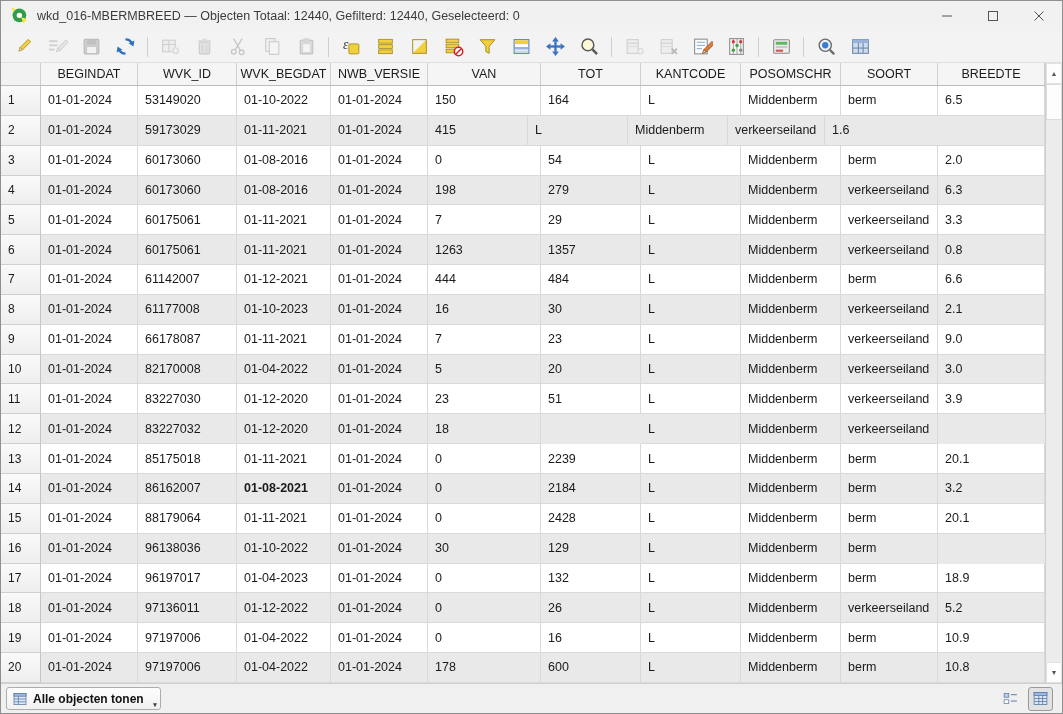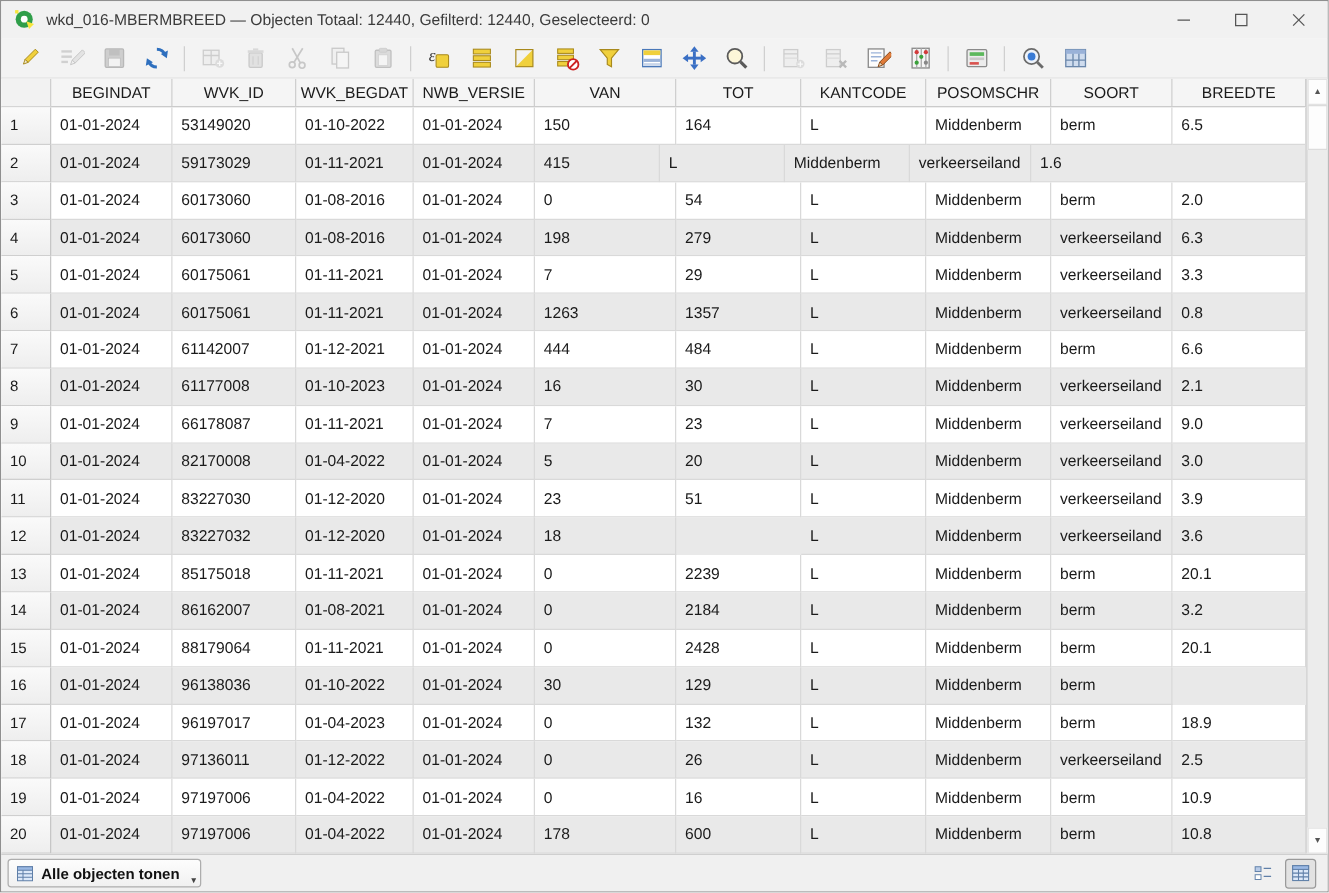--- a/index.html
+++ b/index.html
@@ -556,40 +556,39 @@
             <div class="rownum">12</div>
             <div class="cell" style="flex: 0 0 97px;">01-01-2024</div>
             <div class="cell" style="flex: 0 0 99px;">83227032</div>
             <div class="cell" style="flex: 0 0 94px;">01-12-2020</div>
             <div class="cell" style="flex: 0 0 97px;">01-01-2024</div>
             <div class="cell" style="flex: 0 0 113px;">18</div>
             <div class="cell" style="flex: 0 0 100px; margin-top: 32px;">38</div>
             <div class="cell" style="flex: 0 0 100px;">L</div>
             <div class="cell" style="flex: 0 0 100px;">Middenberm</div>
             <div class="cell" style="flex: 0 0 97px;">verkeerseiland</div>
-            <div class="cell" style="flex: 1 1 auto;">3.6</div>
           </div>
           <div class="trow">
             <div class="rownum">13</div>
             <div class="cell" style="flex: 0 0 97px;">01-01-2024</div>
             <div class="cell" style="flex: 0 0 99px;">85175018</div>
             <div class="cell" style="flex: 0 0 94px;">01-11-2021</div>
             <div class="cell" style="flex: 0 0 97px;">01-01-2024</div>
             <div class="cell" style="flex: 0 0 113px;">0</div>
             <div class="cell" style="flex: 0 0 100px;">2239</div>
             <div class="cell" style="flex: 0 0 100px;">L</div>
             <div class="cell" style="flex: 0 0 100px;">Middenberm</div>
             <div class="cell" style="flex: 0 0 97px;">berm</div>
             <div class="cell" style="flex: 1 1 auto;">20.1</div>
           </div>
           <div class="trow even">
             <div class="rownum">14</div>
             <div class="cell" style="flex: 0 0 97px;">01-01-2024</div>
             <div class="cell" style="flex: 0 0 99px;">86162007</div>
-            <div class="cell" style="flex: 0 0 94px;">01-08-2021</div>
+            <div class="cell" style="flex: 0 0 94px; font-weight: bold;">01-08-2021</div>
             <div class="cell" style="flex: 0 0 97px;">01-01-2024</div>
             <div class="cell" style="flex: 0 0 113px;">0</div>
             <div class="cell" style="flex: 0 0 100px;">2184</div>
             <div class="cell" style="flex: 0 0 100px;">L</div>
             <div class="cell" style="flex: 0 0 100px;">Middenberm</div>
             <div class="cell" style="flex: 0 0 97px;">berm</div>
             <div class="cell" style="flex: 1 1 auto;">3.2</div>
           </div>
           <div class="trow">
             <div class="rownum">15</div>
@@ -633,21 +632,21 @@
             <div class="rownum">18</div>
             <div class="cell" style="flex: 0 0 97px;">01-01-2024</div>
             <div class="cell" style="flex: 0 0 99px;">97136011</div>
             <div class="cell" style="flex: 0 0 94px;">01-12-2022</div>
             <div class="cell" style="flex: 0 0 97px;">01-01-2024</div>
             <div class="cell" style="flex: 0 0 113px;">0</div>
             <div class="cell" style="flex: 0 0 100px;">26</div>
             <div class="cell" style="flex: 0 0 100px;">L</div>
             <div class="cell" style="flex: 0 0 100px;">Middenberm</div>
             <div class="cell" style="flex: 0 0 97px;">verkeerseiland</div>
-            <div class="cell" style="flex: 1 1 auto;">2.5</div>
+            <div class="cell" style="flex: 1 1 auto;">5.2</div>
           </div>
           <div class="trow">
             <div class="rownum">19</div>
             <div class="cell" style="flex: 0 0 97px;">01-01-2024</div>
             <div class="cell" style="flex: 0 0 99px;">97197006</div>
             <div class="cell" style="flex: 0 0 94px;">01-04-2022</div>
             <div class="cell" style="flex: 0 0 97px;">01-01-2024</div>
             <div class="cell" style="flex: 0 0 113px;">0</div>
             <div class="cell" style="flex: 0 0 100px;">16</div>
             <div class="cell" style="flex: 0 0 100px;">L</div>

